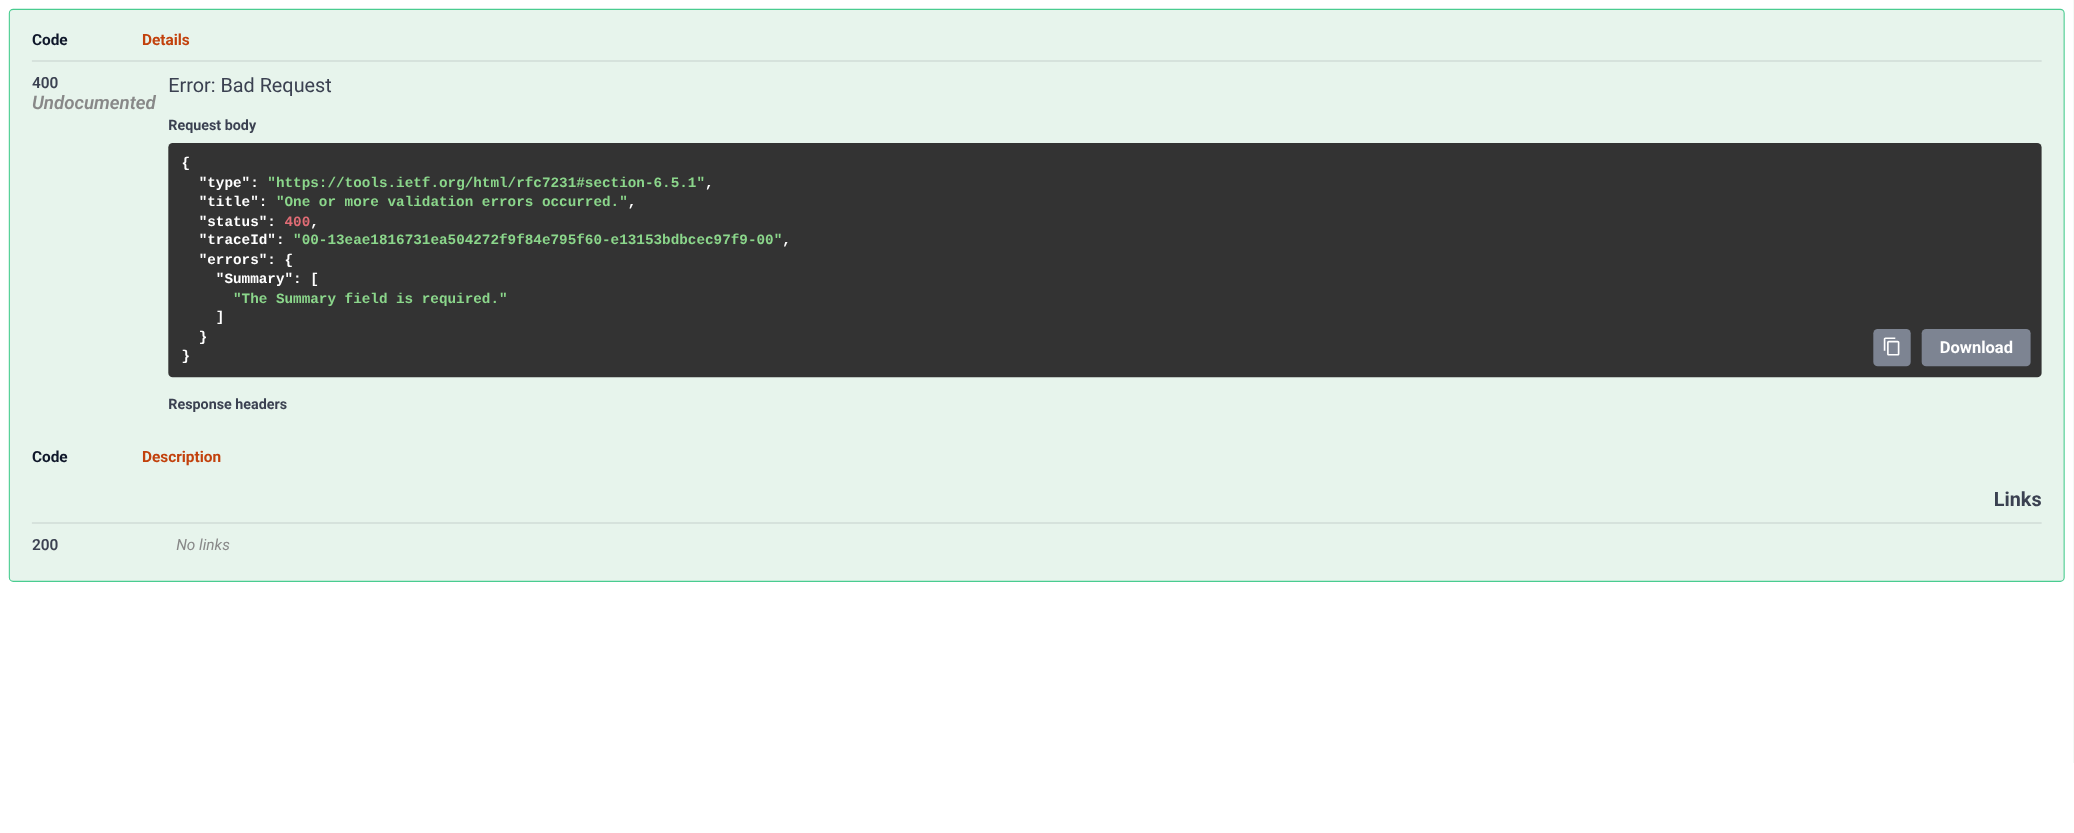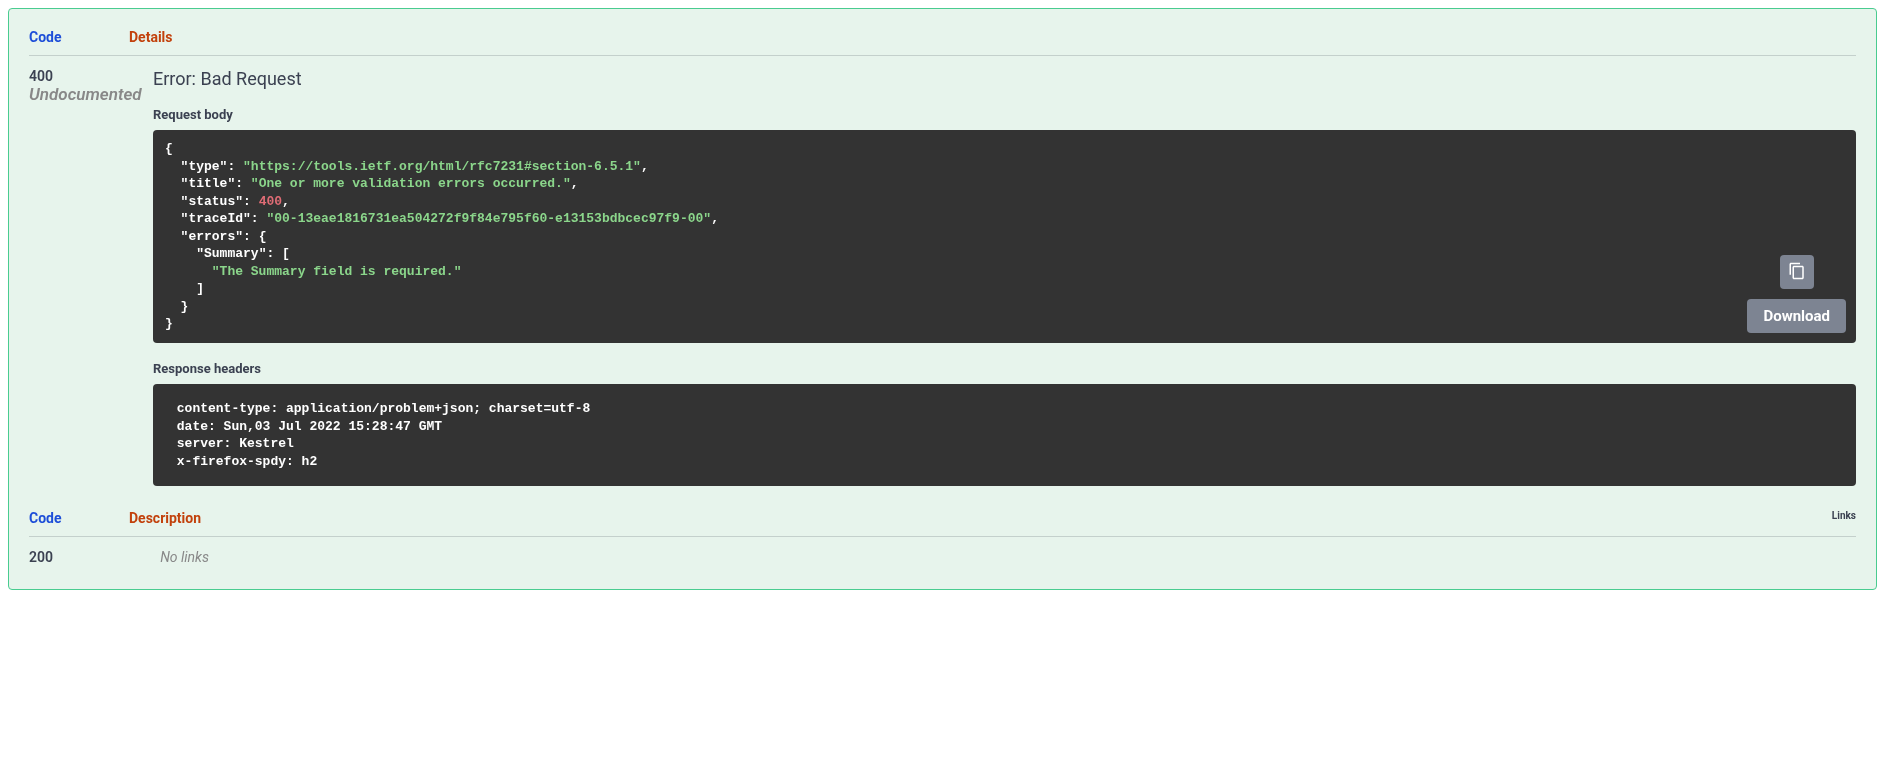--- a/index.html
+++ b/index.html
@@ -19,35 +19,36 @@
     display: flex;
     border-bottom: 1px solid rgba(59,65,81,0.2);
     padding: 10px 0;
     margin-top: 10px;
   }
   .col-code {
     width: 100px;
     flex-shrink: 0;
     font-size: 14px;
     font-weight: 700;
-    color: #1d4ed8;
+    color: #0f172a;
   }
   .col-desc {
     flex: 1;
     font-size: 14px;
     font-weight: 700;
     color: #c2410c;
   }
   .col-links {
     width: 80px;
     flex-shrink: 0;
-    font-size: 10px;
+    font-size: 18px;
     font-weight: 700;
     color: #3b4151;
     text-align: right;
+    margin-top: 36px;
   }
   .row {
     display: flex;
     padding: 12px 0 4px 0;
   }
   .code-cell {
     width: 100px;
     flex-shrink: 0;
     font-size: 14px;
     color: #3b4151;
@@ -122,21 +123,20 @@
     color: #fff;
     padding: 6px 4px;
   }
   .actions {
     position: absolute;
     right: 10px;
     bottom: 10px;
     display: flex;
     gap: 10px;
     align-items: center;
-    flex-direction: column;
   }
   .copy-btn {
     background: #7d8492;
     border: none;
     border-radius: 4px;
     width: 34px;
     height: 34px;
     display: flex;
     align-items: center;
     justify-content: center;
@@ -197,26 +197,20 @@
               <svg viewBox="0 0 24 24">
                   <path d="M16 1H4C2.9 1 2 1.9 2 3v14h2V3h12V1zm3 4H8C6.9 5 6 5.9 6 7v14c0 1.1.9 2 2 2h11c1.1 0 2-.9 2-2V7c0-1.1-.9-2-2-2zm0 16H8V7h11v14z"></path>
                 </svg>
             </span>
           </button>
           <button class="download-btn">Download</button>
         </div>
       </div>
 
       <div class="section-label">Response headers</div>
-      <div class="code-block headers-block" style="margin-bottom:0">
-        <pre> content-type: application/problem+json; charset=utf-8 
- date: Sun,03 Jul 2022 15:28:47 GMT 
- server: Kestrel 
- x-firefox-spdy: h2 </pre>
-      </div>
     </div>
   </div>
 
 
   <div class="table-header">
     <div class="col-code">Code</div>
     <div class="col-desc">Description</div>
     <div class="col-links">Links</div>
   </div>
 

